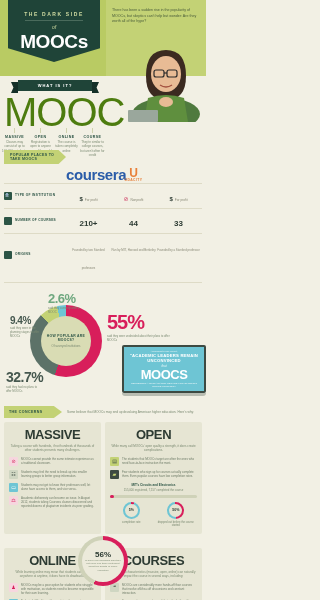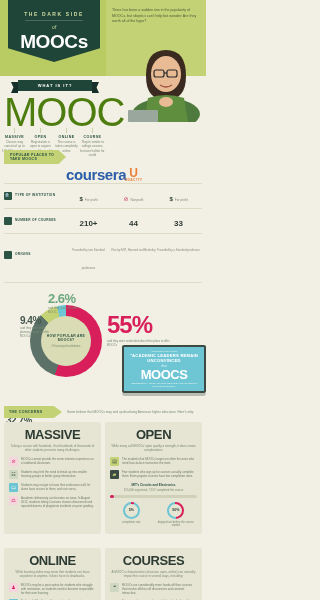--- a/index.html
+++ b/index.html
@@ -121,31 +121,31 @@
   .donut-hole {
     position:absolute; left:11px; top:11px; width:50px; height:50px; border-radius:50%;
     background:#d9dcb4; display:flex; flex-direction:column;
     align-items:center; justify-content:center; text-align:center;
   }
   .donut-hole h5 { font-size:3.4px; color:#2d5546; letter-spacing:.3px; line-height:1.3;}
   .donut-hole p { font-size:2.8px; color:#7b8a72; margin-top:2px; line-height:1.3;}
   .stat { position:absolute; }
   .stat .n { font-weight:bold; letter-spacing:-.5px; }
   .stat .t { font-size:2.8px; line-height:1.4; margin-top:1px; }
-  .s94 { left:16px; top:32px; color:#5c7268; }
+  .s94 { left:6px; top:32px; color:#5c7268; }
   .s94 .n { font-size:10px; color:#46584f; }
   .s94 .t { color:#7b8a72; width:30px; }
   .s26 { left:44px; top:8px; color:#7aa37c; }
   .s26 .n { font-size:13px; color:#6fa87f; }
   .s26 .t { color:#7b8a72; width:34px; }
   .s327 { left:2px; top:86px; }
-  .s327 .n { font-size:10px; color:#46584f;margin-top:46px; }
+  .s327 .n { font-size:14px; color:#46584f; }
   .s327 .t { color:#7b8a72; width:32px; }
   .s55 { left:103px; top:28px; }
-  .s55 .n { font-size:24px; color:#d81e5b; letter-spacing:-1px;}
+  .s55 .n { font-size:20px; color:#d81e5b; letter-spacing:-1px;}
   .s55 .t { color:#7b8a72; width:66px; }
   .laptop {
     position:absolute; left:118px; top:62px; width:84px;
   }
   .lap-screen {
     background:#3d4a42; padding:2px; border-radius:2px;
   }
   .lap-inner {
     background:#6ec5d4; text-align:center; padding:3px 4px;
   }
@@ -403,20 +403,26 @@
           <div class="ring ring50">
             <div class="ring-in">50%</div>
           </div>
           <div class="cap">dropped out before the course started</div>
         </div>
       </div>
     </div>
   </div>
 
   <div class="cards2">
+    <div class="circle56">
+      <div class="circle56-in">
+        <div class="n">56%</div>
+        <div class="t">of surveyed professors said they felt more fear than excitement about the growth of online education</div>
+      </div>
+    </div>
 
     <div class="card">
       <h2>ONLINE</h2>
       <div class="lead">While learning online may mean that students can learn anywhere at anytime, it does have its drawbacks.</div>
       <div class="bullet">
         <span class="bicon" style="background:#f6d6de;color:#d81e5b">♟</span>
         <span class="btxt">MOOCs may be a poor option for students who struggle with motivation, as students need to become responsible for their own learning.</span>
       </div>
       <div class="bullet">
         <span class="bicon" style="background:#6ec5d4;color:#fff">≋</span>

